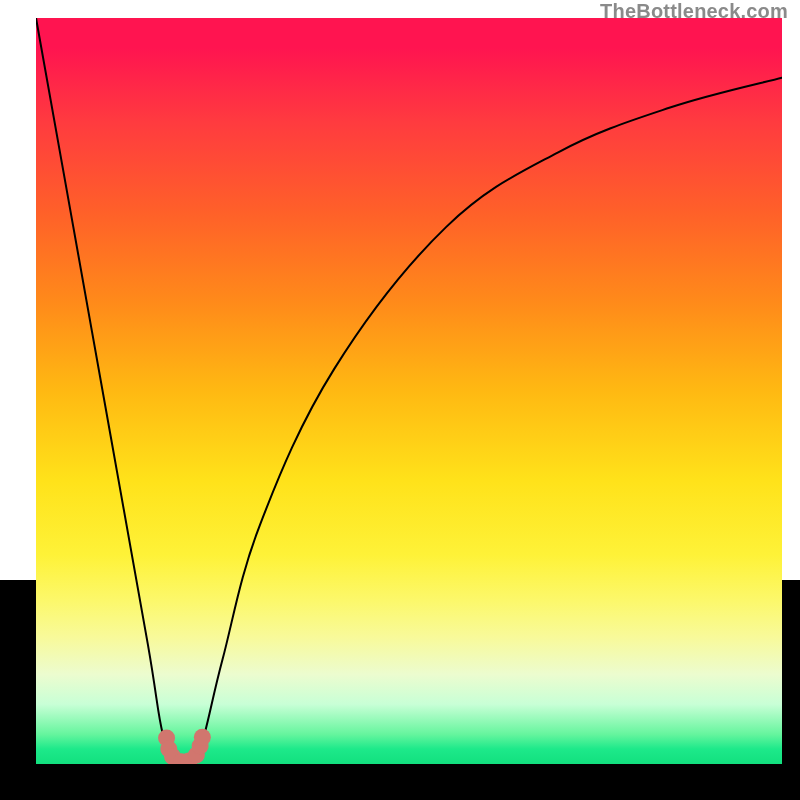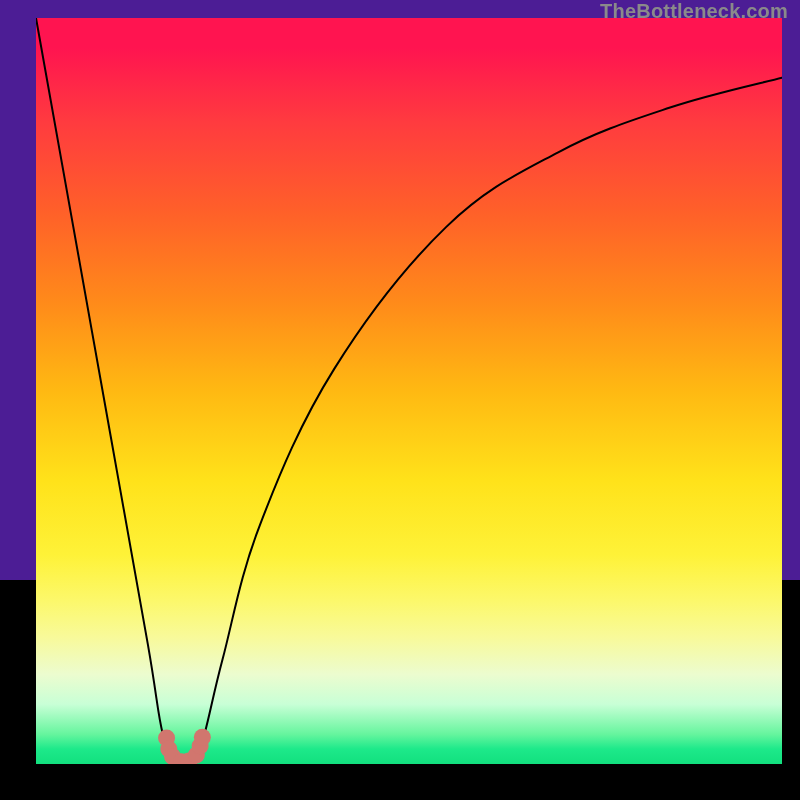--- a/index.html
+++ b/index.html
@@ -9,21 +9,21 @@
     height: 800px;
     background: #000;
     overflow: hidden;
   }
   .frame {
     position: absolute;
     left: 0;
     top: 0;
     width: 800px;
     height: 580px;
-    background: #4c1d95;
+    background: #ffffff;
   }
   .plot {
     position: absolute;
     left: 36px;
     top: 18px;
     width: 746px;
     height: 746px;
     overflow: hidden;
   }
   .gradient {

